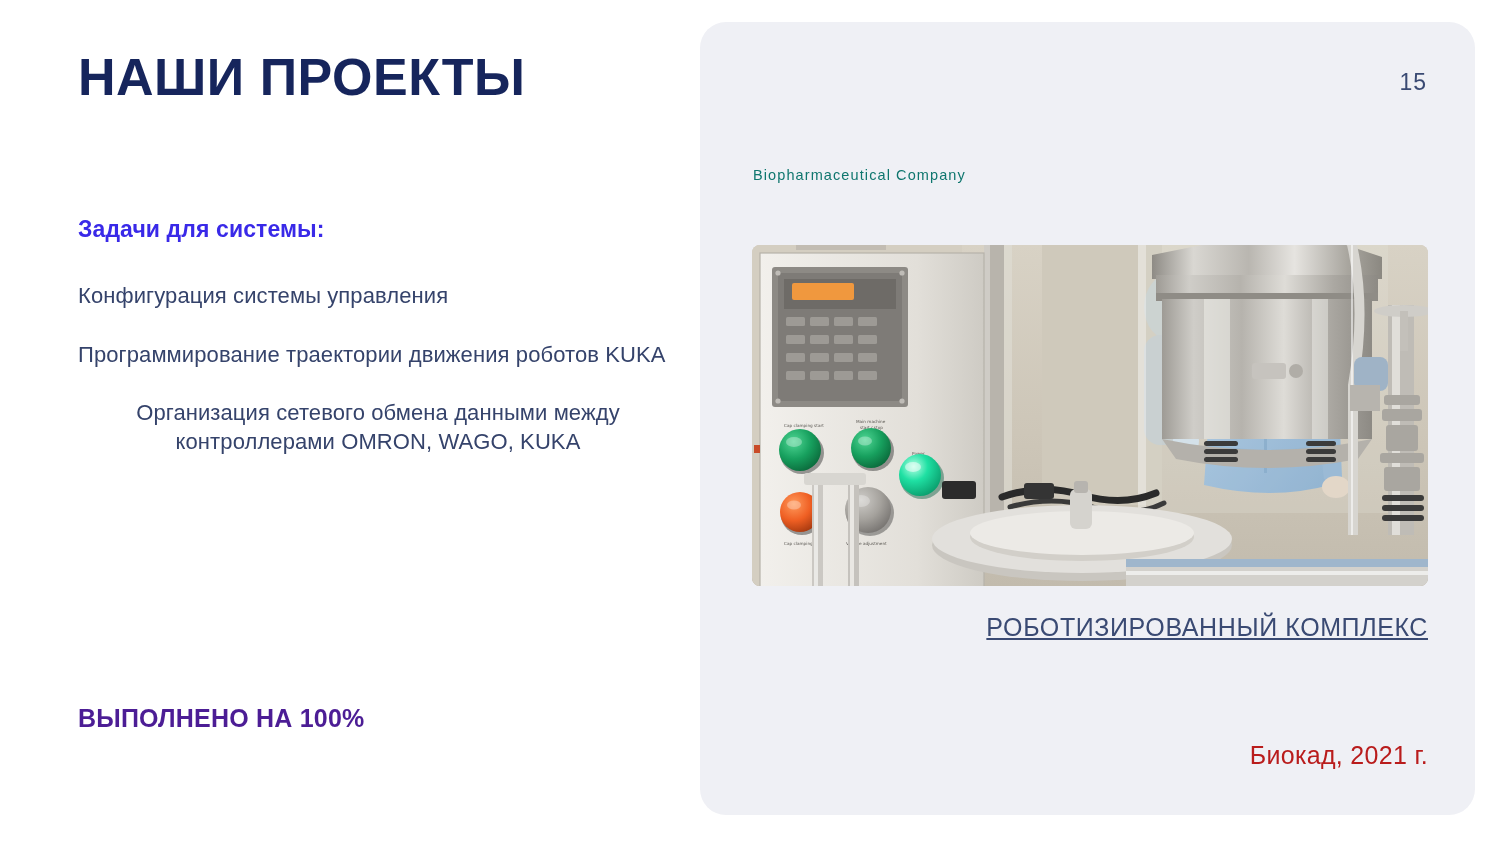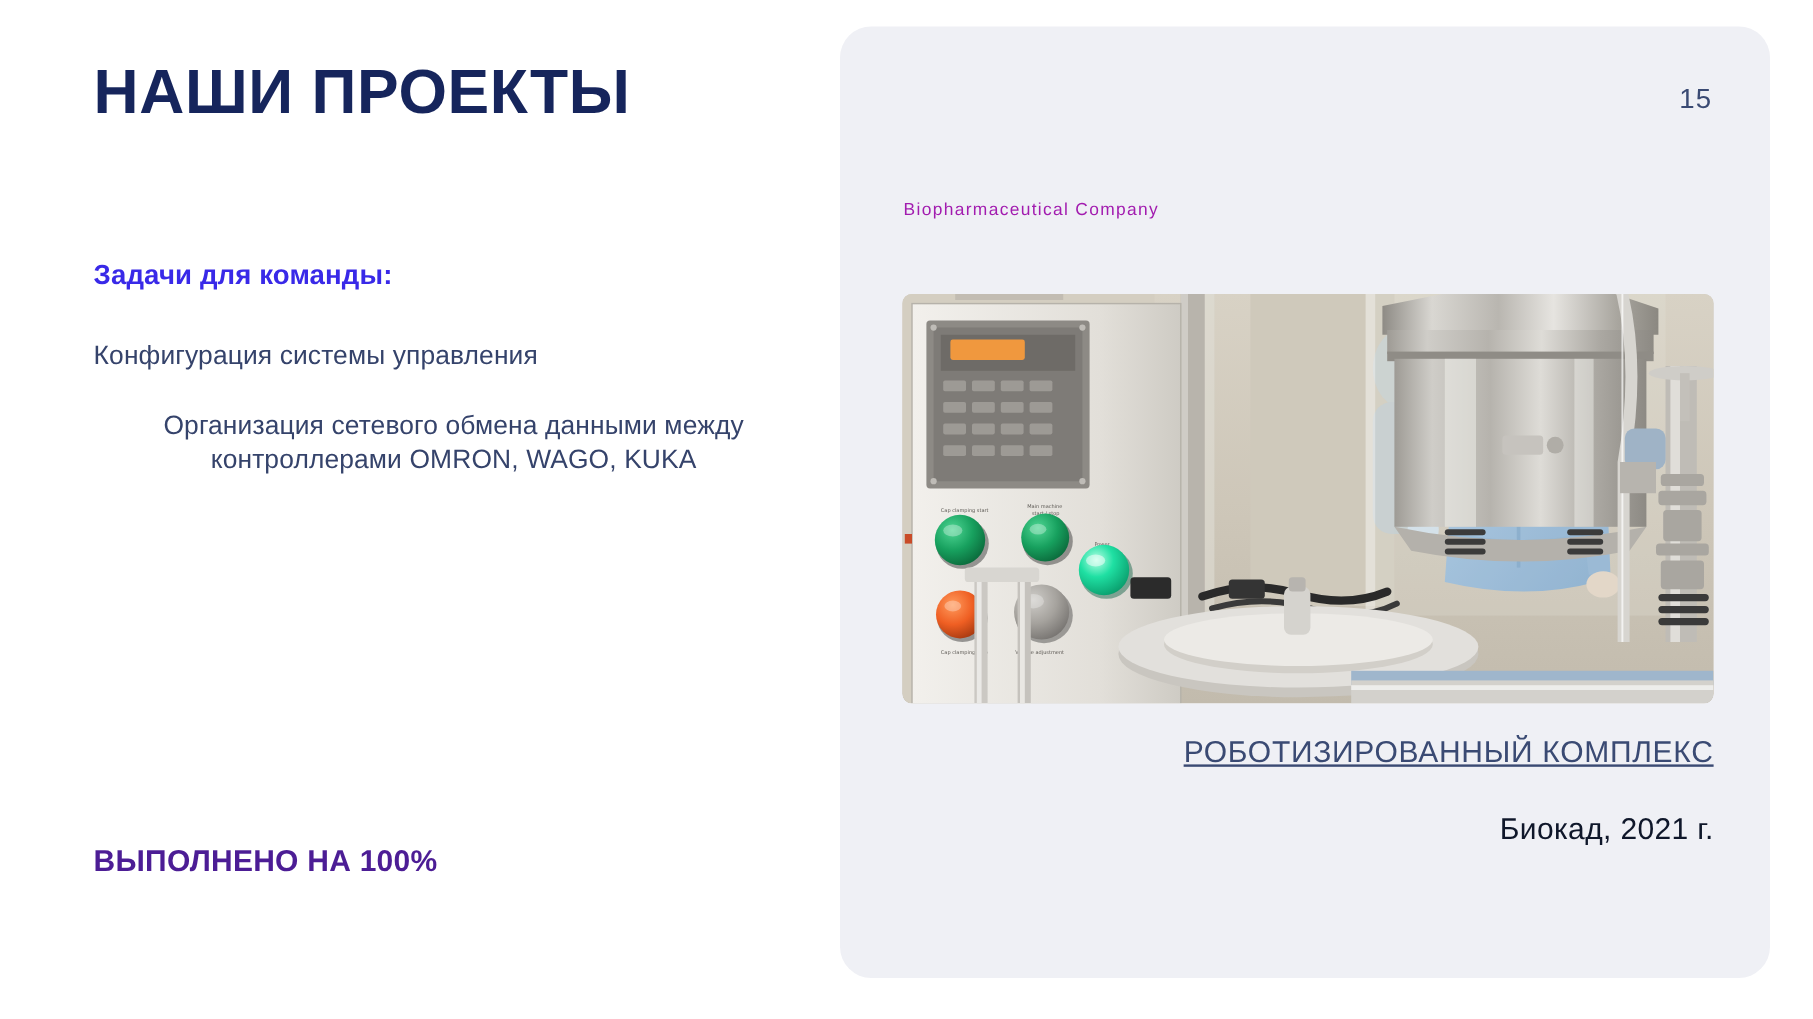--- a/index.html
+++ b/index.html
@@ -50,59 +50,60 @@
   }
 
   
   .logo-block { position:absolute; left:53px; top:140px; }
   .logo-word {
     font-size:51px; font-weight:bold; color:#aeb0b4;
     letter-spacing:-1px; line-height:1; white-space:nowrap;
   }
   .logo-word .lighter { color:#c9cbcf; }
   .logo-tag {
-    margin-top:5px; font-size:14.5px; color:#a21caf;
+    margin-top:5px; font-size:14.5px; color:#0f766e;
     letter-spacing:1.1px; white-space:nowrap;
   }
 
   
   .photo {
     position:absolute; left:52px; top:223px;
     width:676px; height:341px;
     border-radius:8px; overflow:hidden;
     background:#cfc9bd;
   }
   .photo svg { display:block; width:100%; height:100%; }
 
   
   .caption {
     position:absolute; right:47px; top:589px;
     width:620px; text-align:right;
     font-size:25px; color:#3a4a73; font-weight:300;
     line-height:1.30; letter-spacing:0.6px;text-decoration:underline;
   }
   .credit {
-    position:absolute; right:47px; top:655px;
+    position:absolute; right:47px; top:719px;
     width:620px; text-align:right;
-    font-size:25px; color:#0f172a; font-weight:300; letter-spacing:0.3px;
+    font-size:25px; color:#b91c1c; font-weight:300; letter-spacing:0.3px;
   }
 </style>
 </head>
 <body>
 
 <div class="slide">
 
   <div class="left-col">
 
     <h1 class="slide-title">НАШИ ПРОЕКТЫ</h1>
 
-    <div class="tasks-heading">Задачи для команды:</div>
+    <div class="tasks-heading">Задачи для системы:</div>
 
     <div class="task-list">
       <div class="task-item">Конфигурация системы управления</div>
+      <div class="task-item">Программирование траектории движения роботов KUKA</div>
       <div class="task-item">Организация сетевого обмена данными между контроллерами OMRON, WAGO, KUKA</div>
     </div>
 
     <div class="completed-badge">ВЫПОЛНЕНО НА 100%</div>
   </div>
 
   <div class="right-panel">
 
     <div class="page-number">15</div>
 

